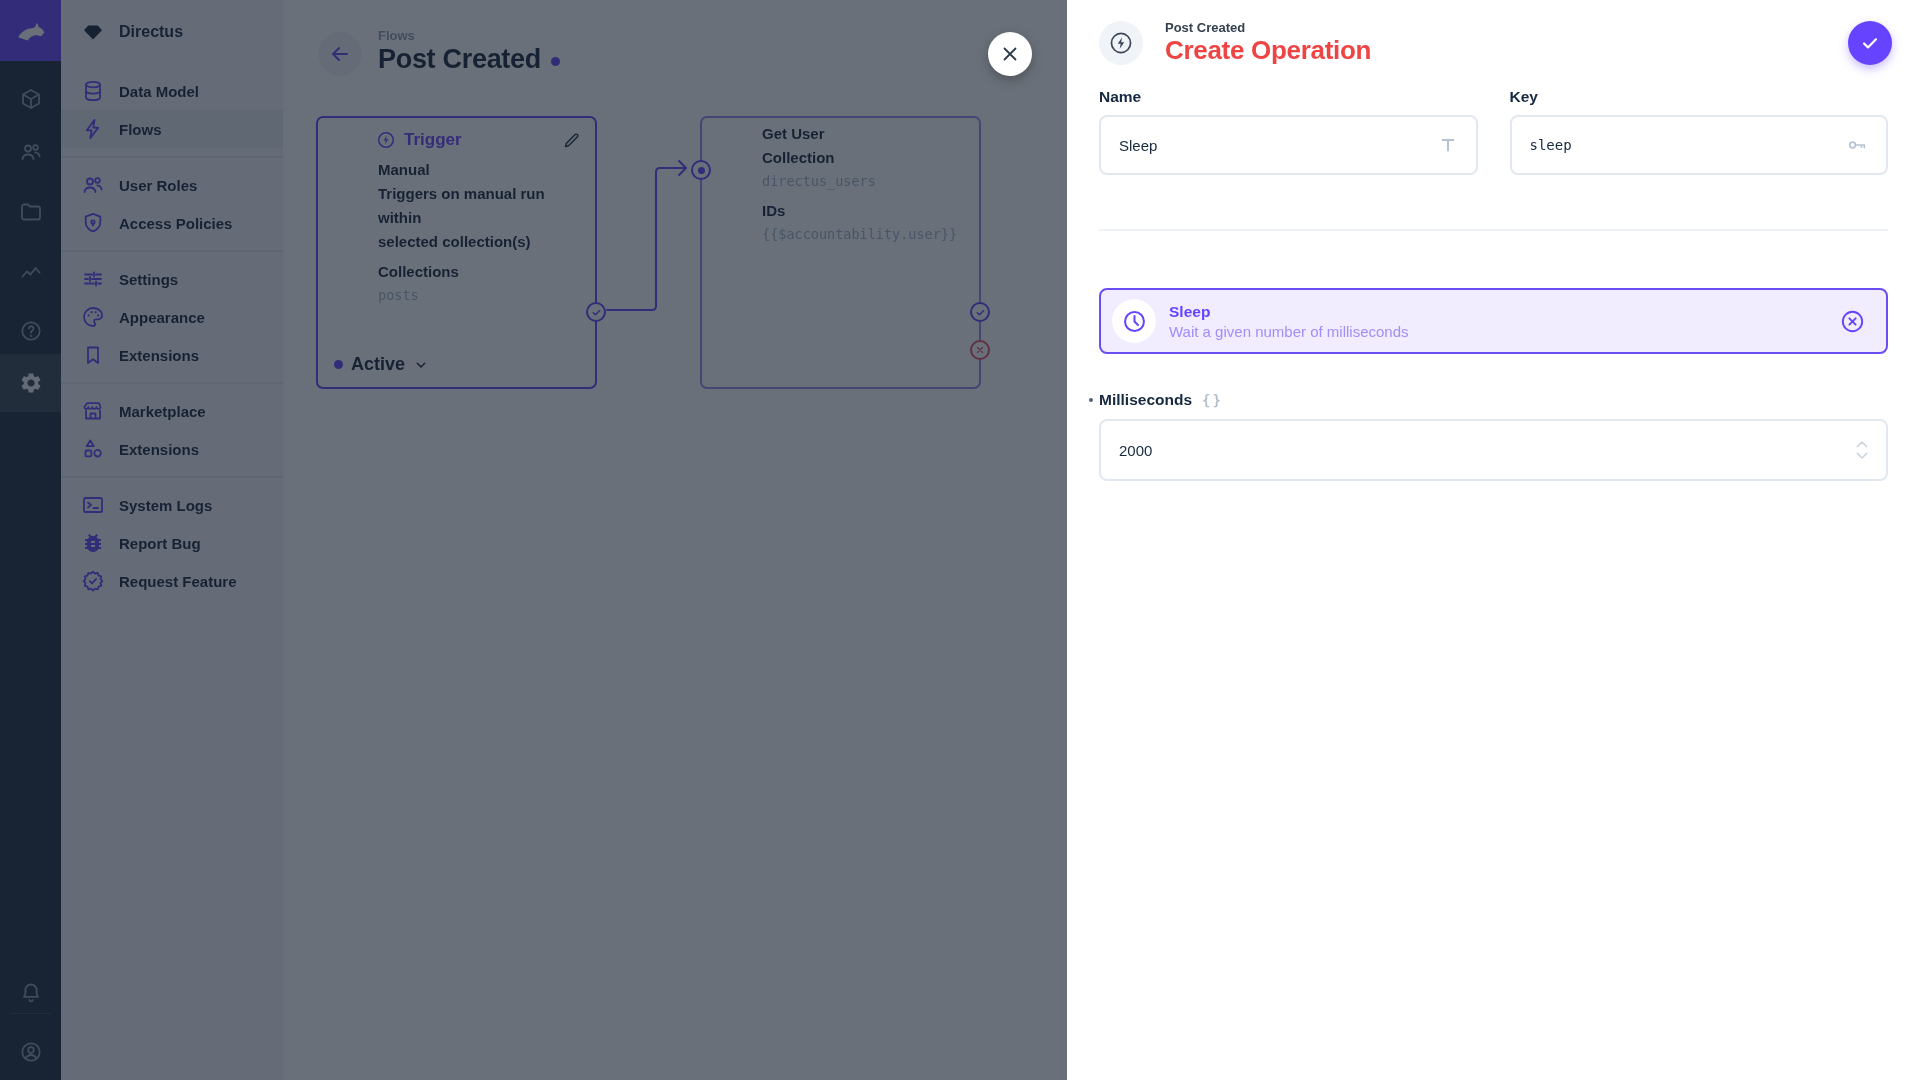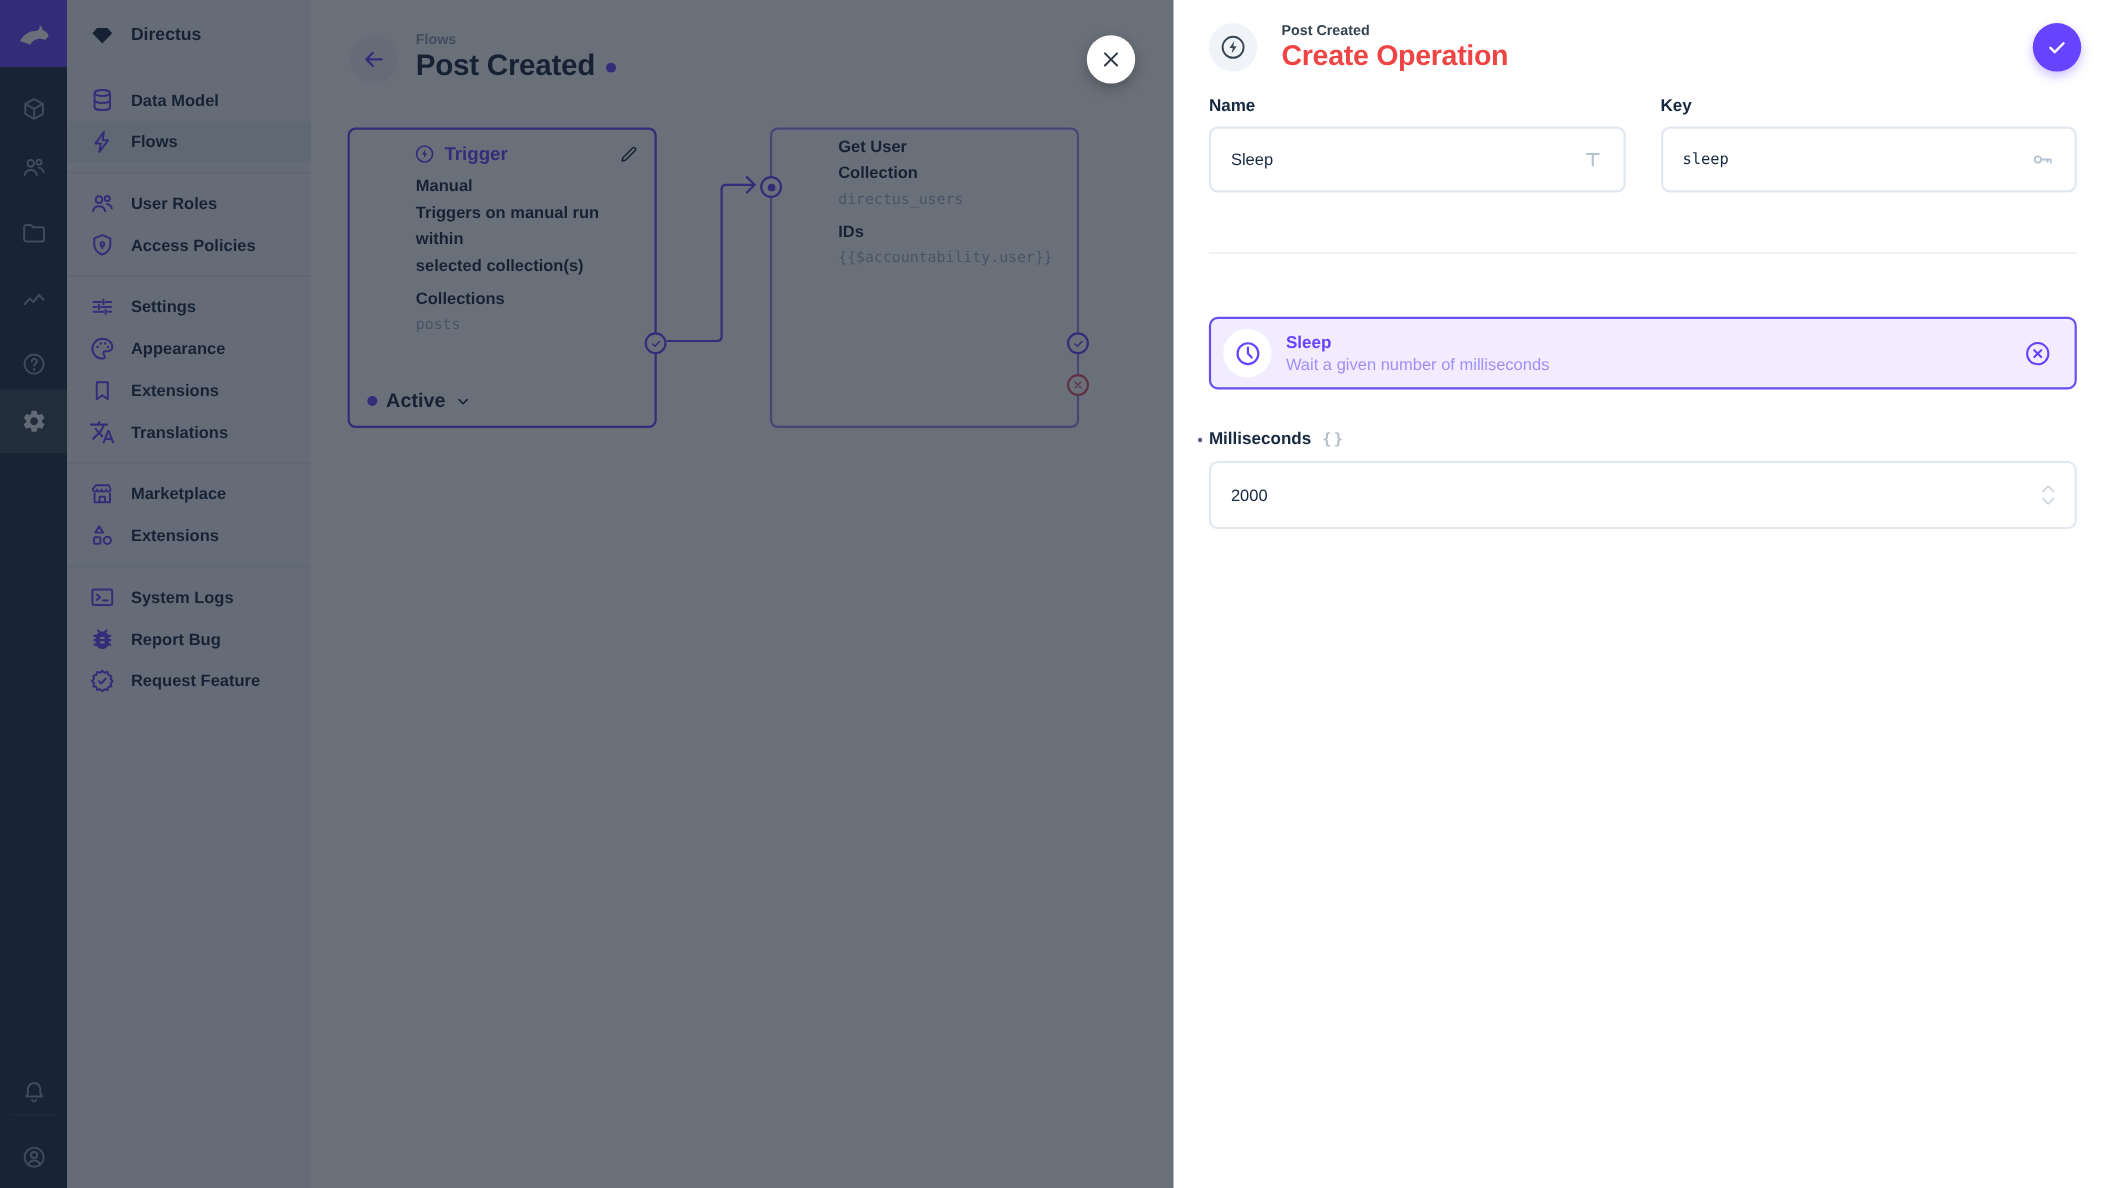--- a/index.html
+++ b/index.html
@@ -255,28 +255,20 @@
         <span class="nav-label">Appearance</span>
       </div>
       <div class="nav-item">
         <span class="nicon">
             <svg width="24" height="24" viewBox="0 0 24 24" fill="none" stroke="currentColor" stroke-width="1.8" stroke-linejoin="round">
               <path d="M7 4.5h10V20l-5-3.7L7 20V4.5z"></path>
             </svg>
           </span>
         <span class="nav-label">Extensions</span>
       </div>
-      <div class="nav-item">
-        <span class="nicon">
-            <svg width="24" height="24" viewBox="0 0 24 24" fill="currentColor">
-              <path d="M12.87 15.07l-2.54-2.51.03-.03c1.74-1.94 2.98-4.17 3.71-6.53H17V4h-7V2H8v2H1v2h11.17C11.5 7.92 10.44 9.75 9 11.35 8.07 10.32 7.3 9.19 6.69 8h-2c.73 1.63 1.73 3.17 2.98 4.56l-5.09 5.02L4 19l5-5 3.11 3.11.76-2.04zM18.5 10h-2L12 22h2l1.12-3h4.75L21 22h2l-4.5-12zm-2.62 7l1.62-4.33L19.12 17h-3.24z"></path>
-            </svg>
-          </span>
-        <span class="nav-label">Translations</span>
-      </div>
       <div class="nav-divider"></div>
       <div class="nav-item">
         <span class="nicon">
             <svg width="24" height="24" viewBox="0 0 24 24" fill="none" stroke="currentColor" stroke-width="1.8" stroke-linejoin="round">
               <path d="M5.5 4.5h13l1.6 4.1c0 1.2-1 2.1-2.2 2.1-1.2 0-2.2-.9-2.2-2.1 0 1.2-1 2.1-2.2 2.1S11.3 9.8 11.3 8.6c0 1.2-1 2.1-2.2 2.1S6.9 9.8 6.9 8.6c0 1.2-1 2.1-2.2 2.1S2.5 9.8 2.5 8.6l3-4.1z" transform="translate(1 0) scale(0.92)"></path>
               <path d="M5 11v8.5h14V11M9.5 19.5v-5h5v5"></path>
             </svg>
           </span>
         <span class="nav-label">Marketplace</span>
       </div>

